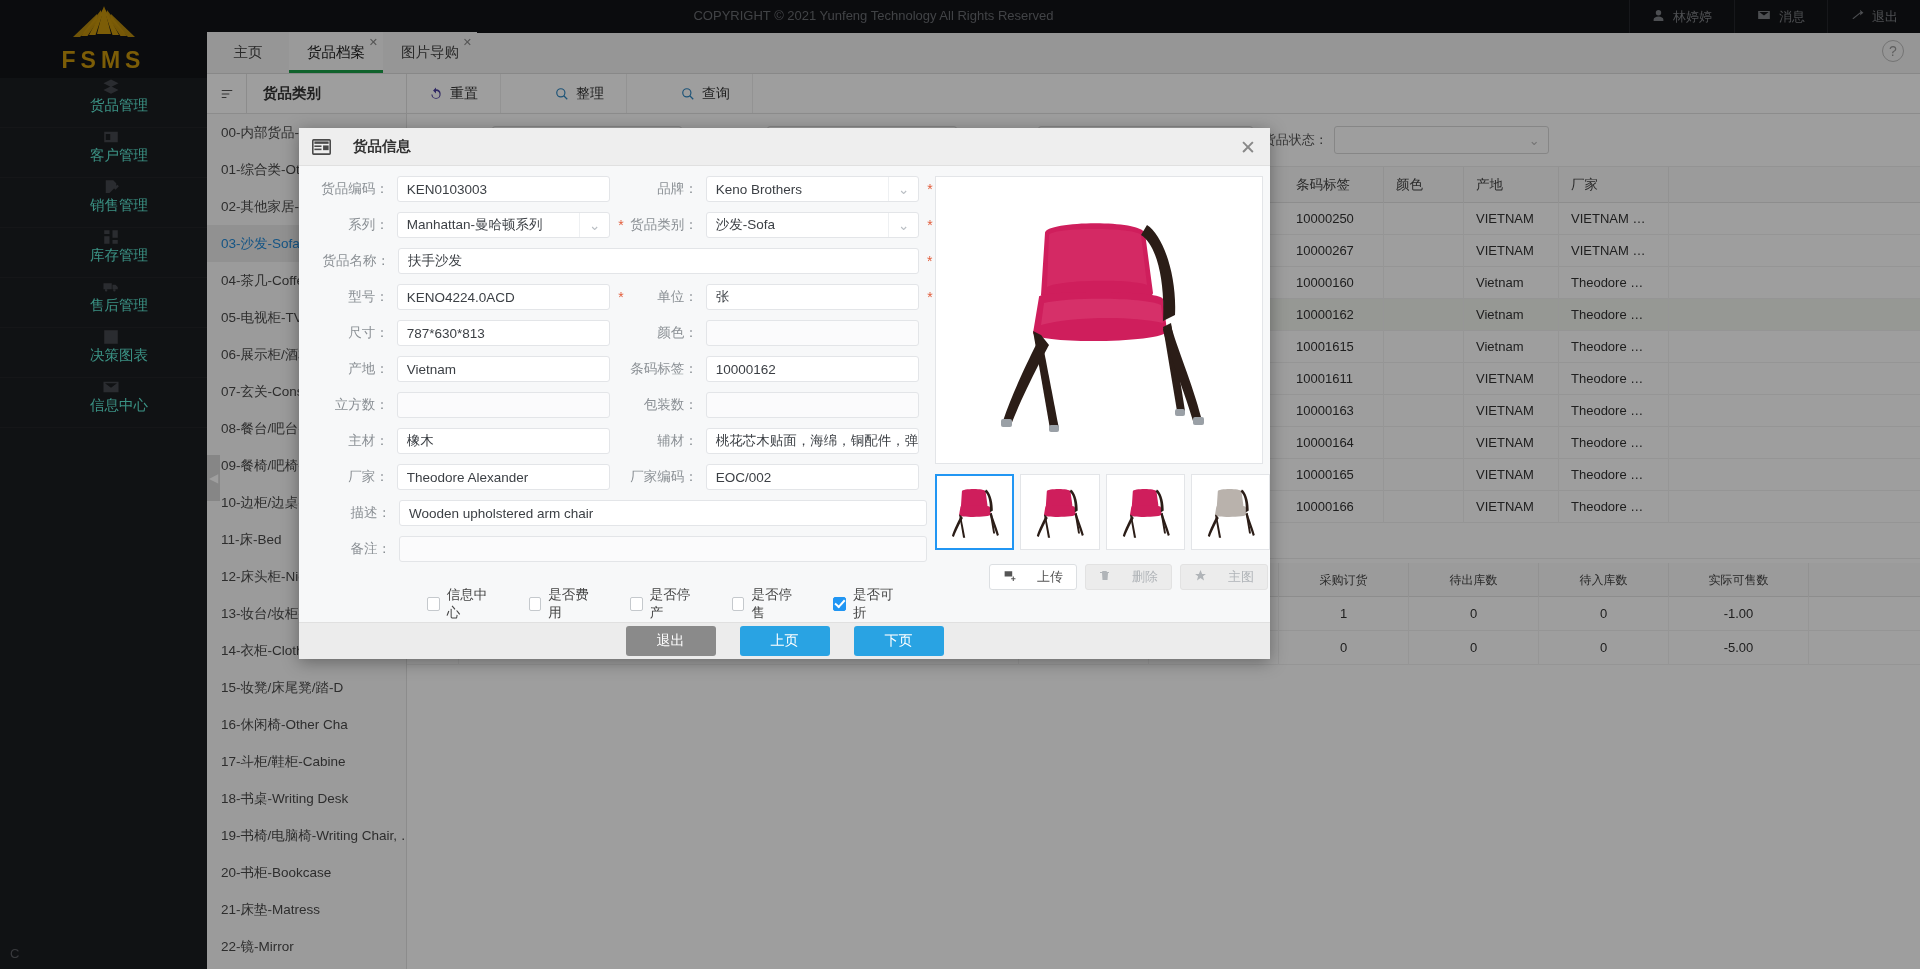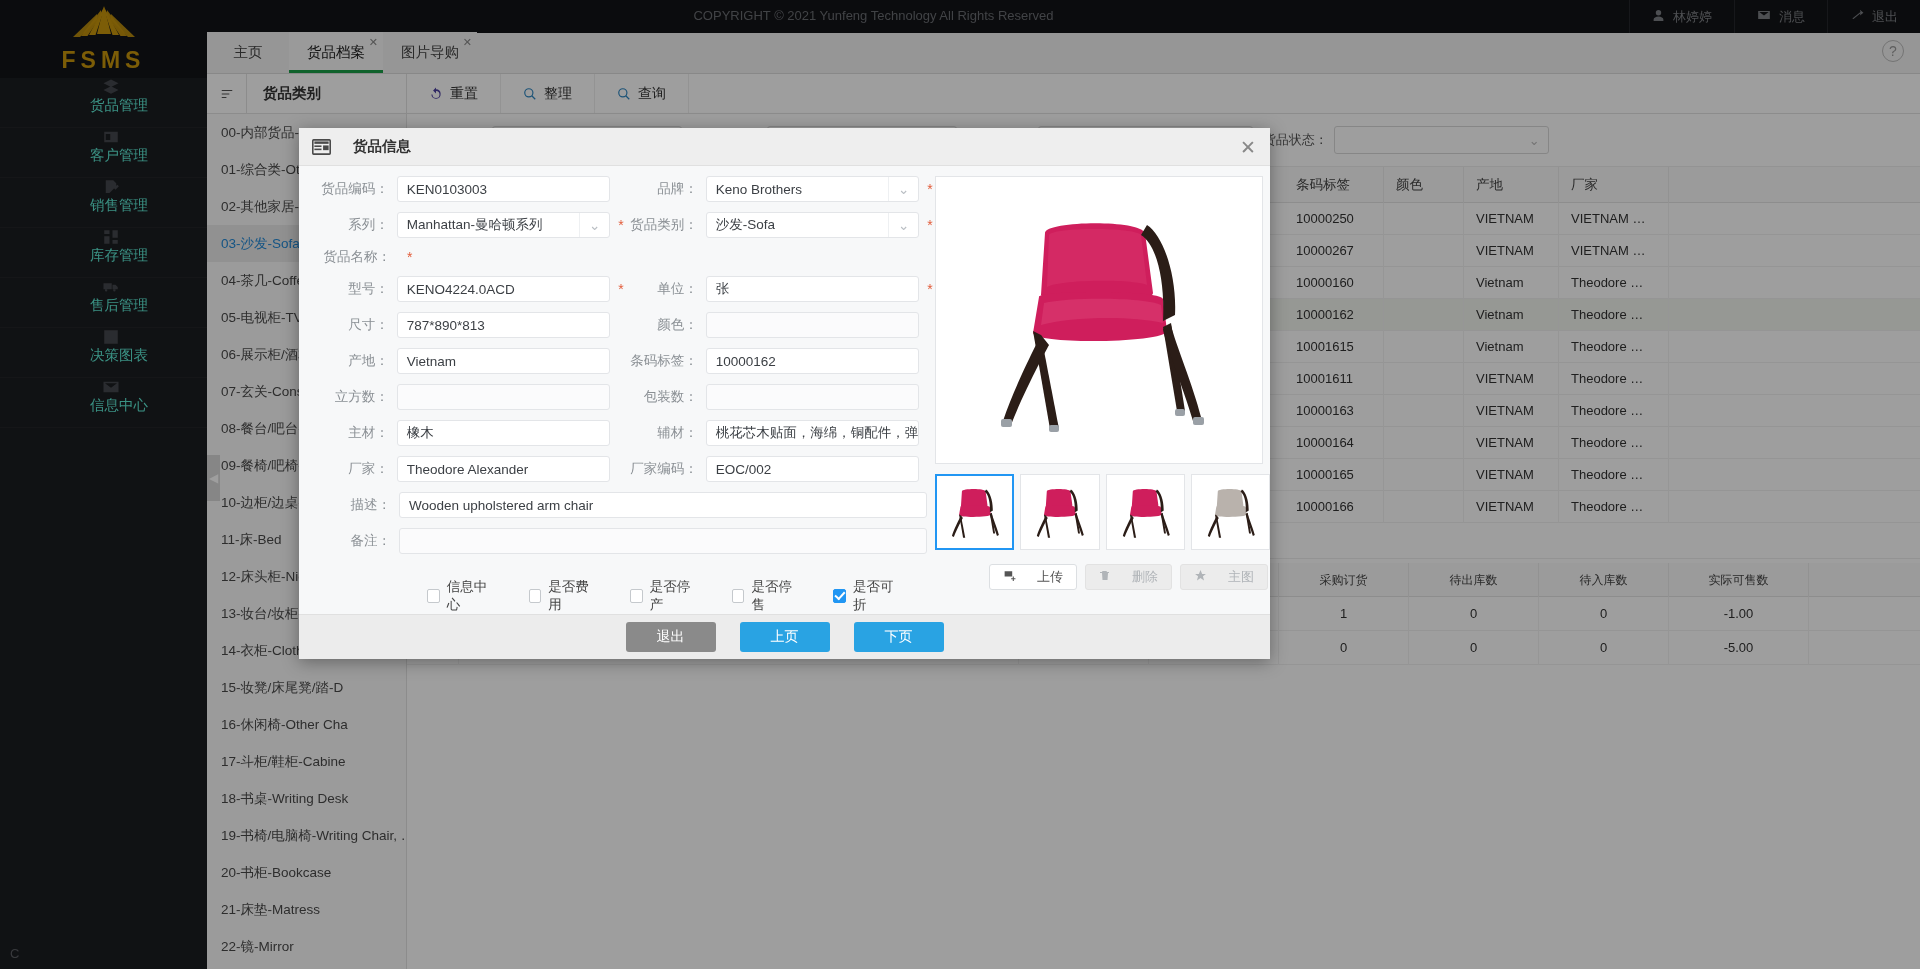--- a/index.html
+++ b/index.html
@@ -107,21 +107,21 @@
   .cat-item {
     height: 37px; display: flex; align-items: center; padding-left: 14px;
     font-size: 13.5px; color: #4a4a4a; cursor: pointer;
     white-space: nowrap; overflow: hidden;
   }
   .cat-item.active { background: #eaeaea; color: #2389d6; }
 
   .main-panel { flex: 1; display: flex; flex-direction: column; min-width:0;}
   .toolbar {
     height: 40px; display: flex; align-items: stretch;
-    border-bottom: 1px solid #e2e2e2; background: #fff;
+    border-bottom: 1px solid #e2e2e2; background: #fff; gap: 32px;
   }
   .tool-btn {
     display: flex; align-items: center; gap: 7px; padding: 0 22px;
     font-size: 14px; color: #333; border-right: 1px solid #eee; cursor: pointer;
   }
   .tool-btn .ic { color: #2e86c1; display:flex; }
 
   .search-row {
     display: flex; align-items: center; padding: 12px 14px; gap: 10px;
     border-bottom: 1px solid #eee; flex-wrap: wrap;
@@ -670,35 +670,36 @@
           <div class="flabel">货品类别：</div>
           <div class="finput sel">
             <span>沙发-Sofa</span>
             <span class="chev">⌄</span>
           </div>
           <div class="req">*</div>
         </div>
 
         <div class="frow">
           <div class="flabel">货品名称：</div>
+          <div class="finput wide">扶手沙发</div>
           <div class="req">*</div>
         </div>
 
         <div class="frow">
           <div class="flabel">型号：</div>
           <div class="finput">KENO4224.0ACD</div>
           <div class="req">*</div>
           <div class="flabel">单位：</div>
           <div class="finput">张</div>
           <div class="req">*</div>
         </div>
 
         <div class="frow">
           <div class="flabel">尺寸：</div>
-          <div class="finput">787*890*813</div>
+          <div class="finput">787*630*813</div>
           <div class="req"></div>
           <div class="flabel">颜色：</div>
           <div class="finput empty"></div>
           <div class="req"></div>
         </div>
 
 
         <div class="frow">
           <div class="flabel">产地：</div>
           <div class="finput">Vietnam</div>

